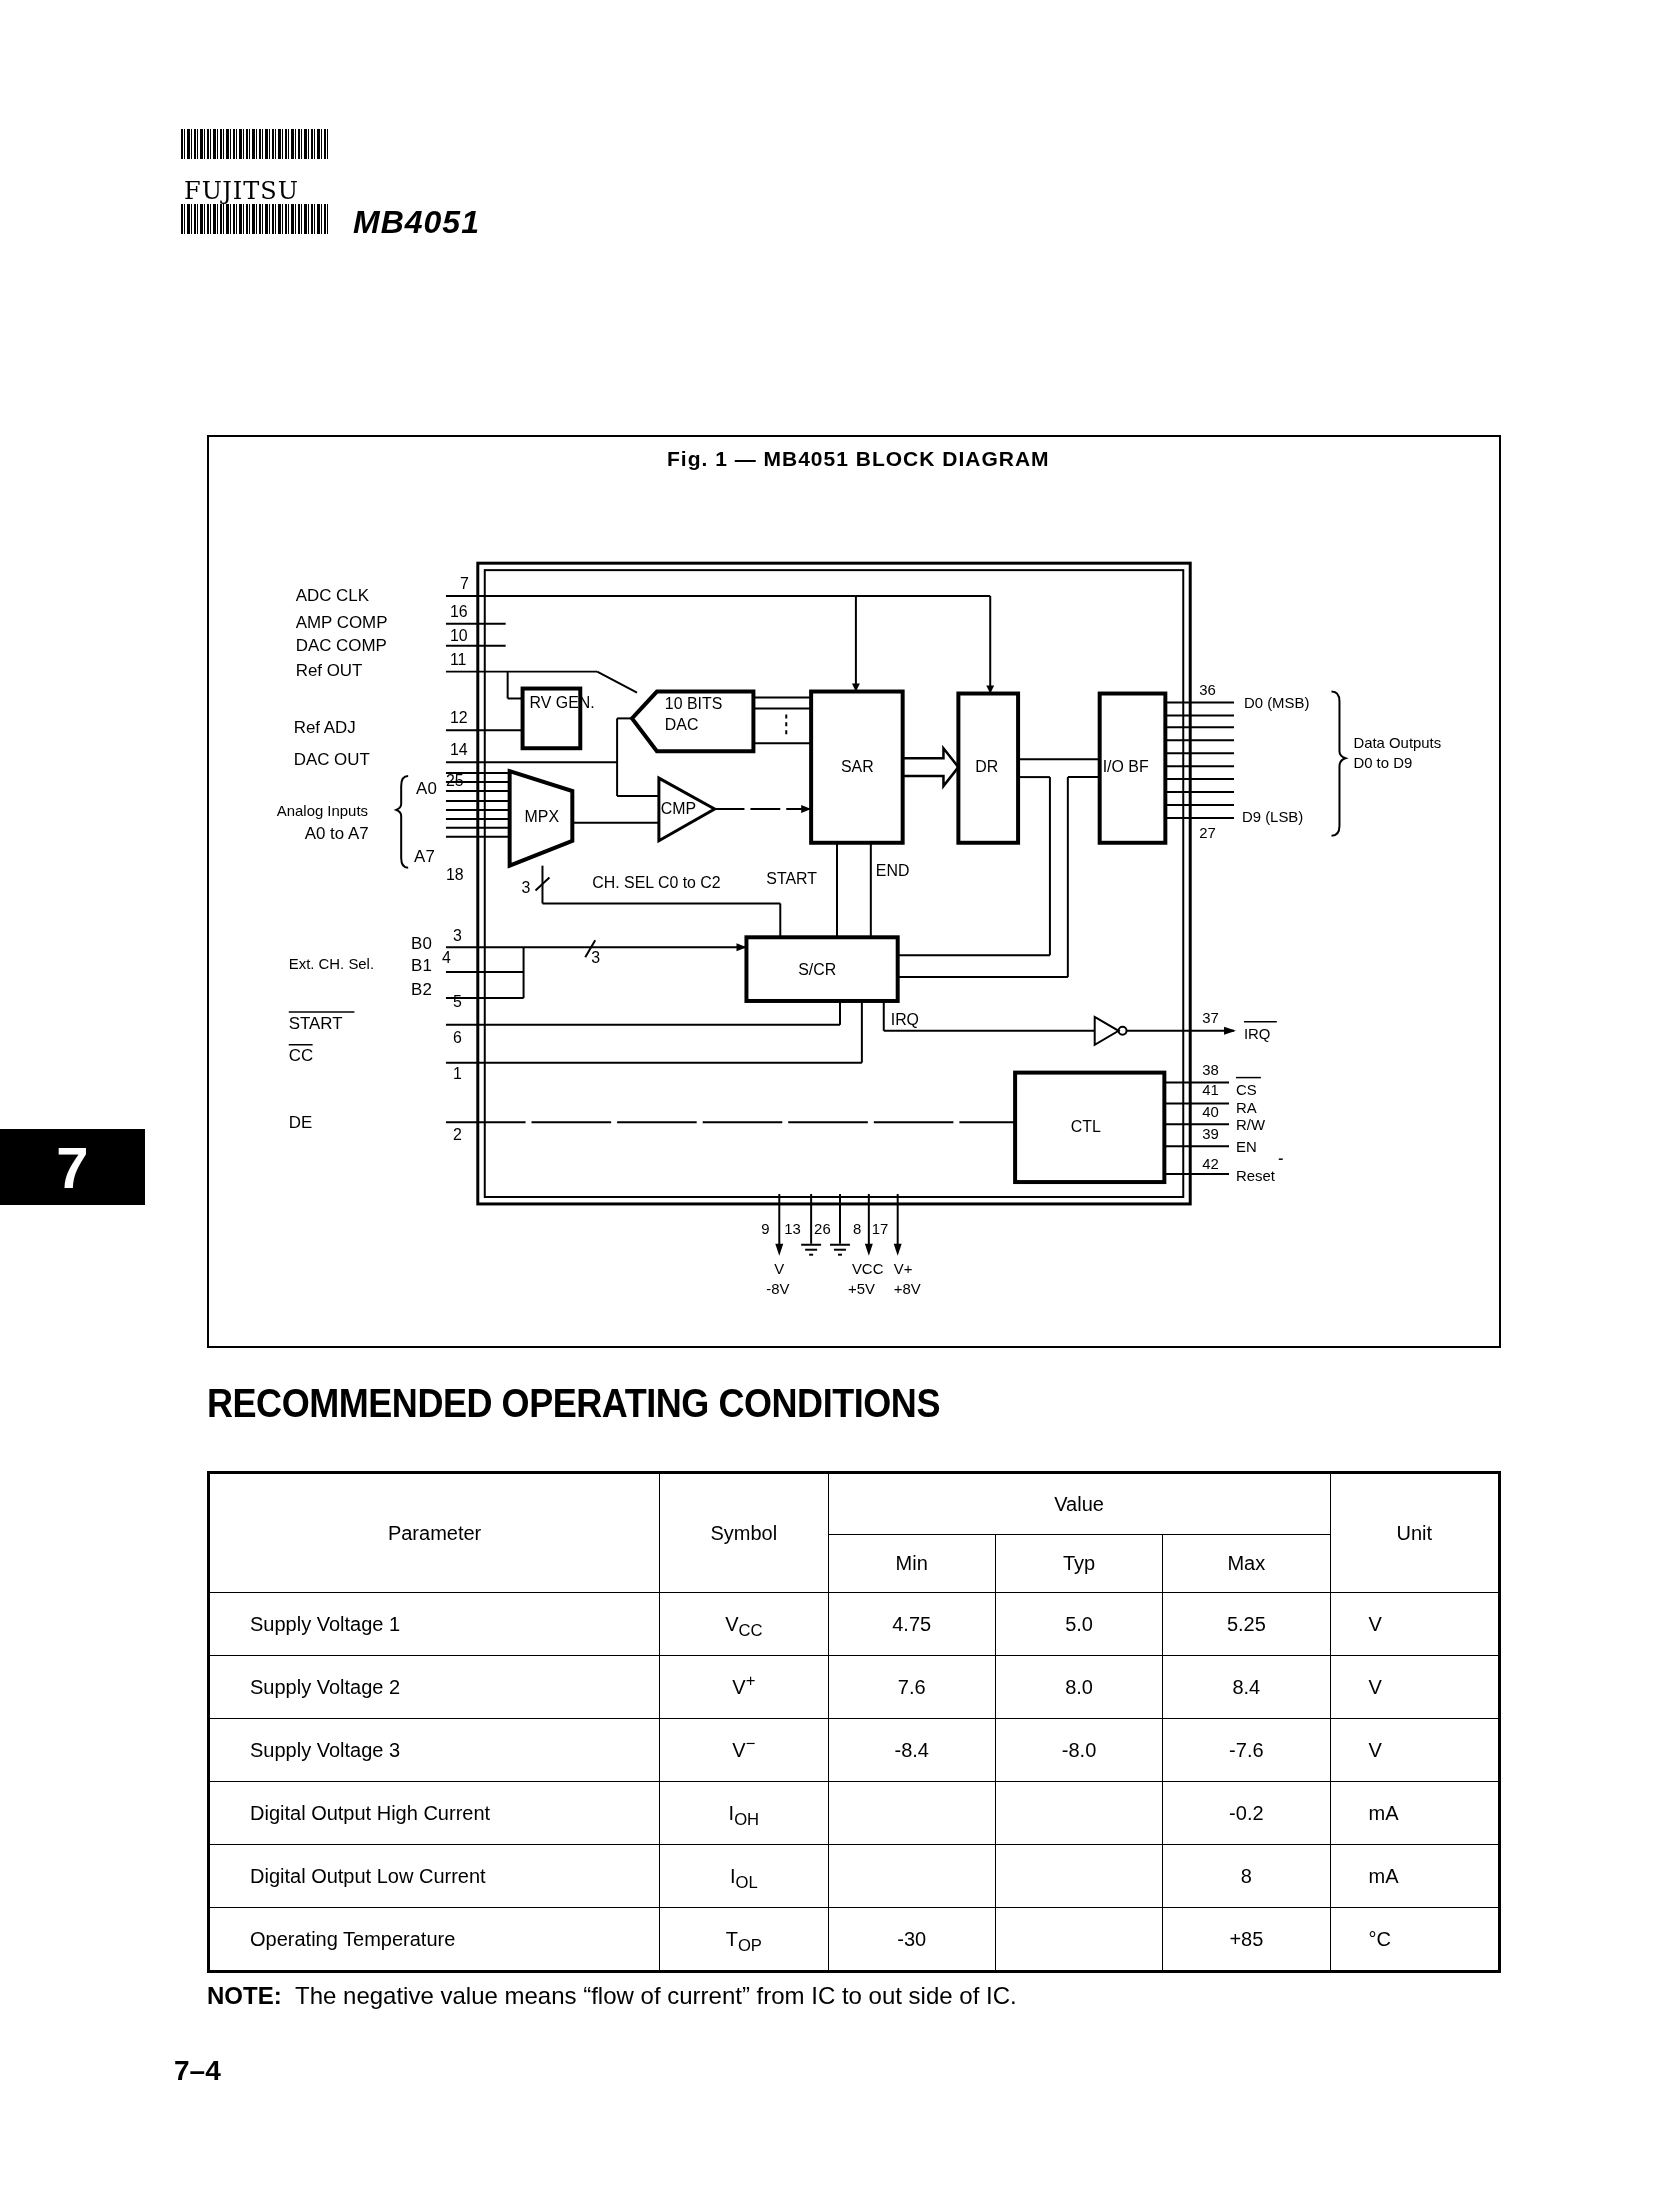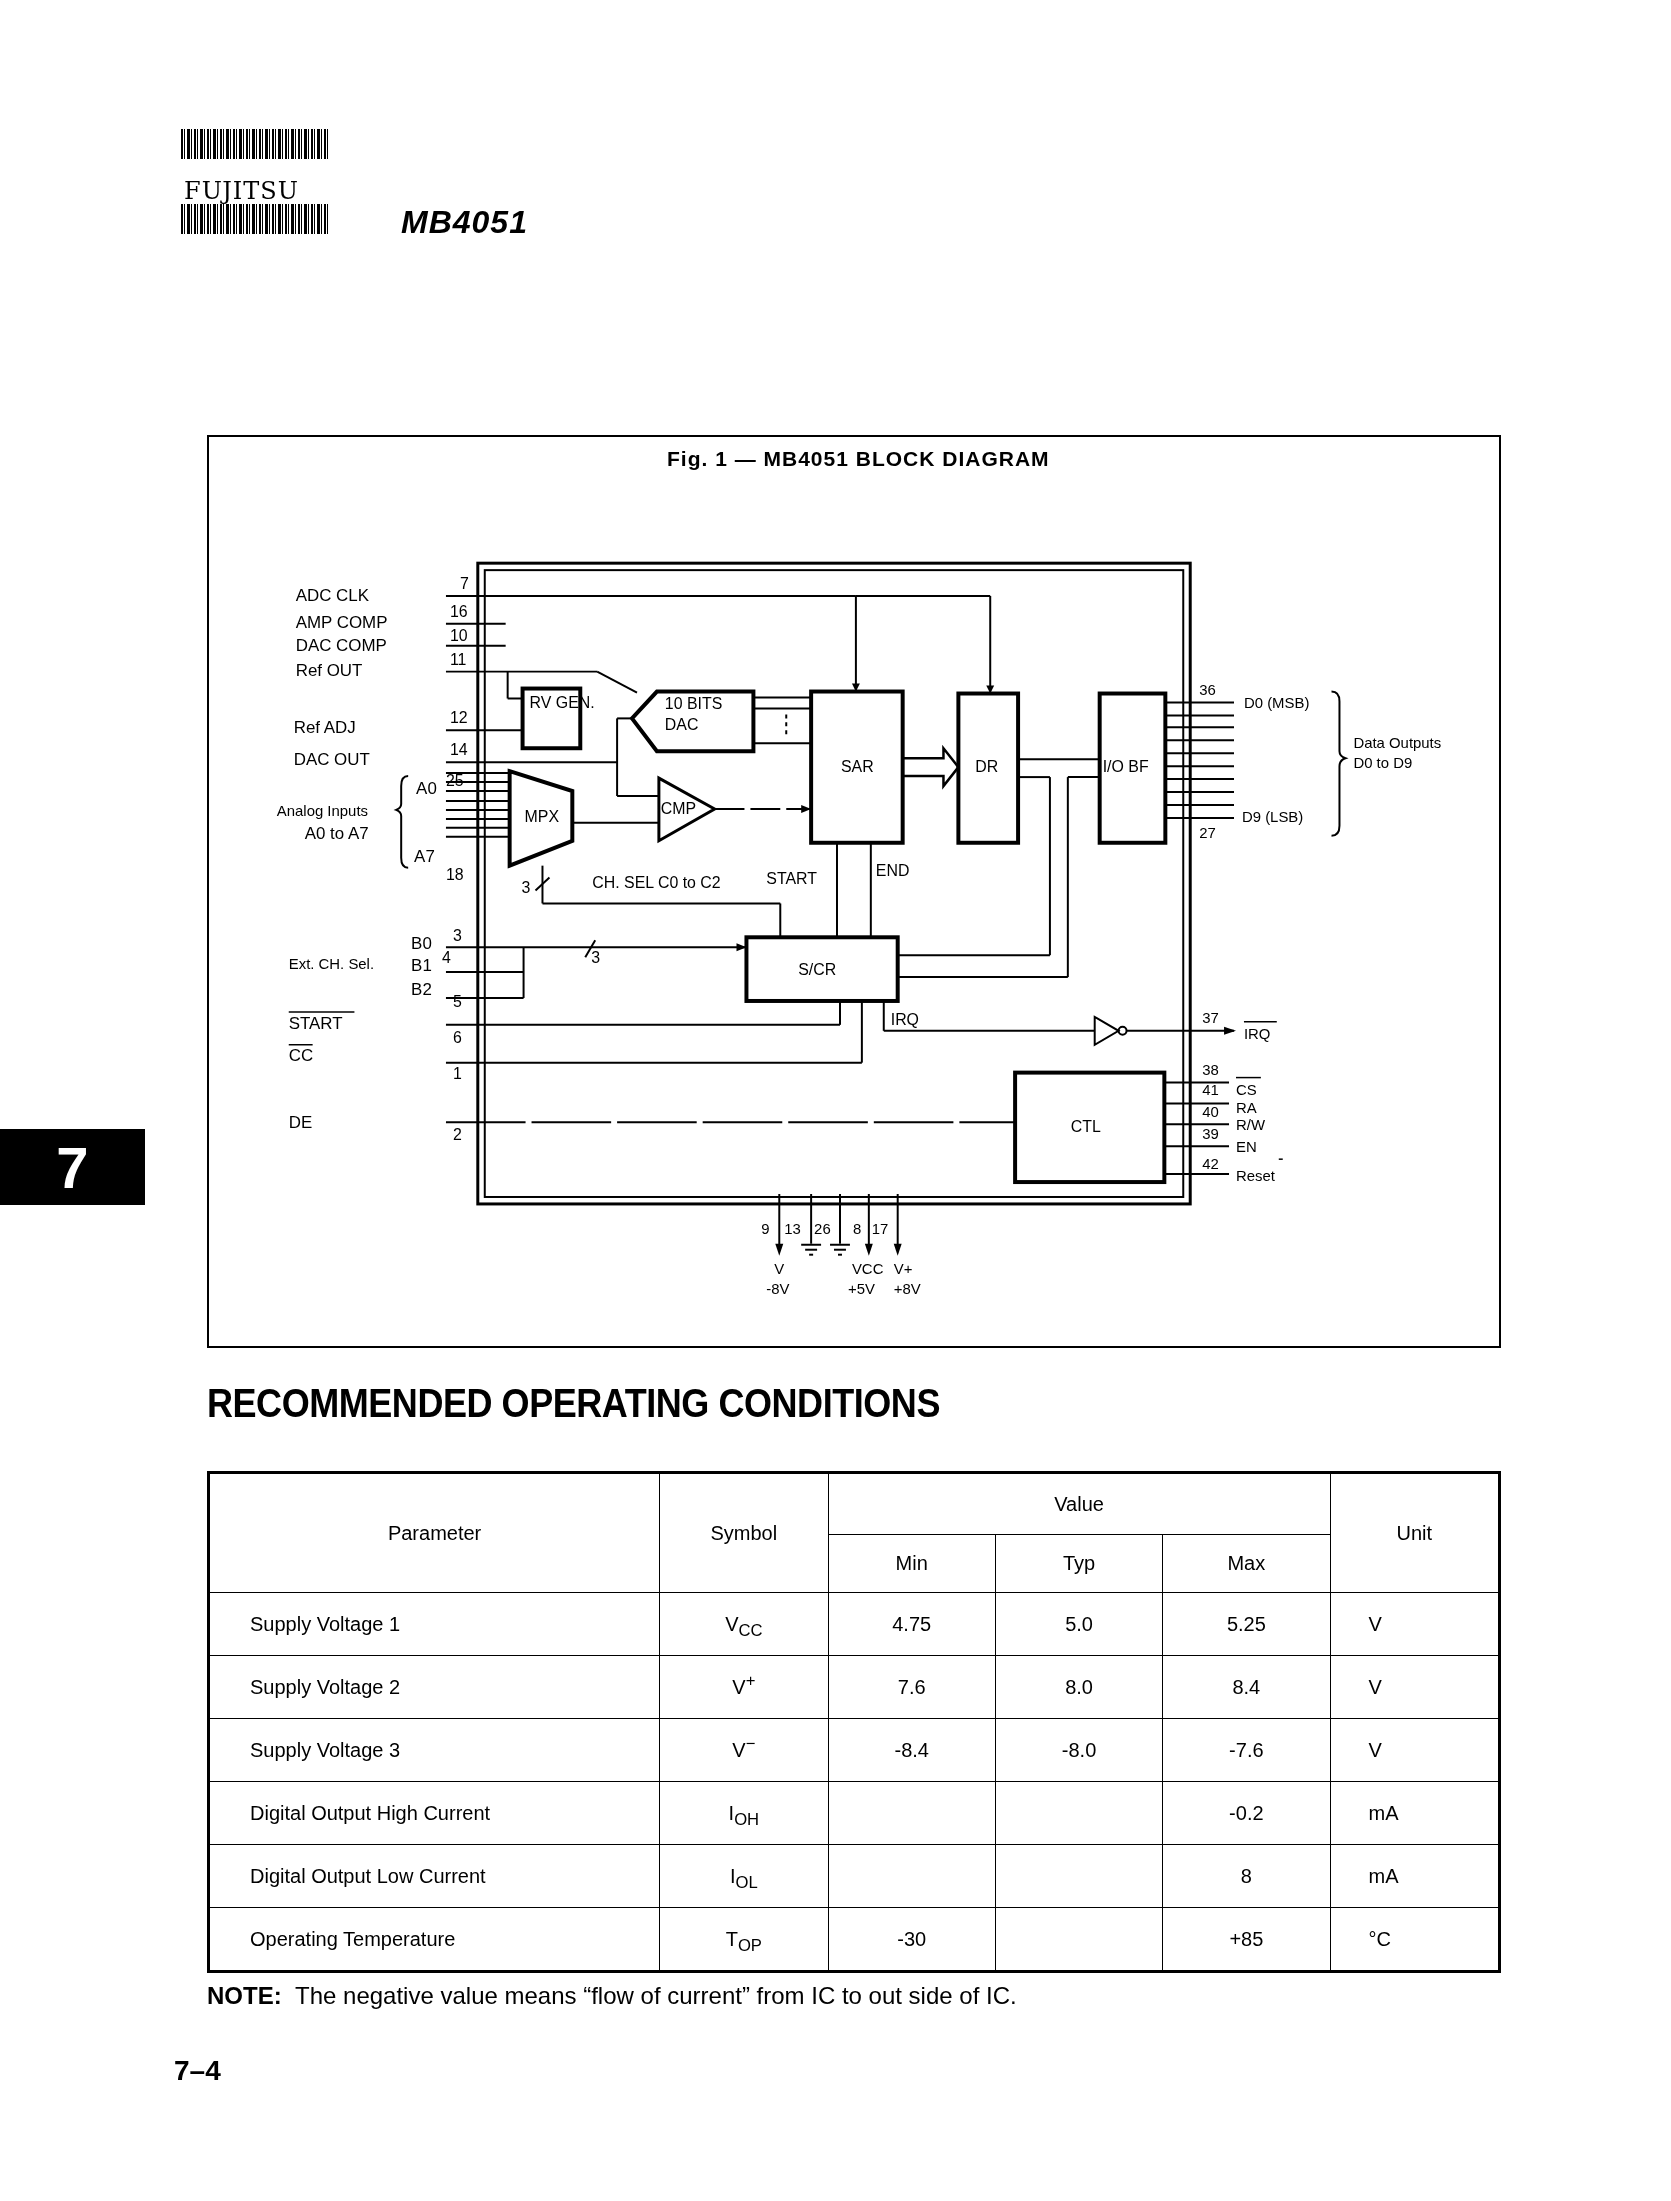--- a/index.html
+++ b/index.html
@@ -3,21 +3,21 @@
 <meta charset="utf-8">
 <style>
   html, body { margin:0; padding:0; background:#ffffff; }
   body { width:1672px; height:2202px; position:relative; overflow:hidden;
          font-family:"Liberation Sans", sans-serif; color:#000; }
   .abs { position:absolute; }
   .barcode { position:absolute; height:30px;
     background: repeating-linear-gradient(90deg,#000 0 2px,#fff 2px 3px,#000 3px 4px,#fff 4px 6px,#000 6px 9px,#fff 9px 10px,#000 10px 11px,#fff 11px 13px); }
   .brand { position:absolute; left:184px; top:167px; font-family:"DejaVu Serif", serif; font-weight:400;
            font-size:24px; letter-spacing:1px;margin-top:10px; }
-  .model { position:absolute; left:353px; top:204px; font-weight:900; font-style:italic; font-size:32px; letter-spacing:1px;margin-left:48px; }
+  .model { position:absolute; left:353px; top:204px; font-weight:900; font-style:italic; font-size:32px; letter-spacing:1px; }
   .tab7 { position:absolute; left:0; top:1129px; width:145px; height:76px; background:#000; color:#fff;
           font-weight:900; font-size:58px; display:flex; align-items:center; justify-content:center; }
   .fig-frame { position:absolute; left:207px; top:435px; width:1294px; height:913px; border:2px solid #000; box-sizing:border-box; }
   .fig-title { position:absolute; left:667px; top:447px; font-weight:700; font-size:21px; letter-spacing:1px; }
   svg text { font-family:"Liberation Sans", sans-serif; }
   .section-title { position:absolute; left:207px; top:1381px; font-weight:900; font-size:40px; letter-spacing:-0.5px; transform:scaleX(0.9); transform-origin:left; }
   table.roc { position:absolute; left:207px; top:1471px; width:1294px; border-collapse:collapse; font-size:20px; }
   table.roc td, table.roc th { border:1.5px solid #000; font-weight:400; text-align:center; }
   table.roc { border:3px solid #000; }
   table.roc td.param { text-align:left; padding-left:40px; }

